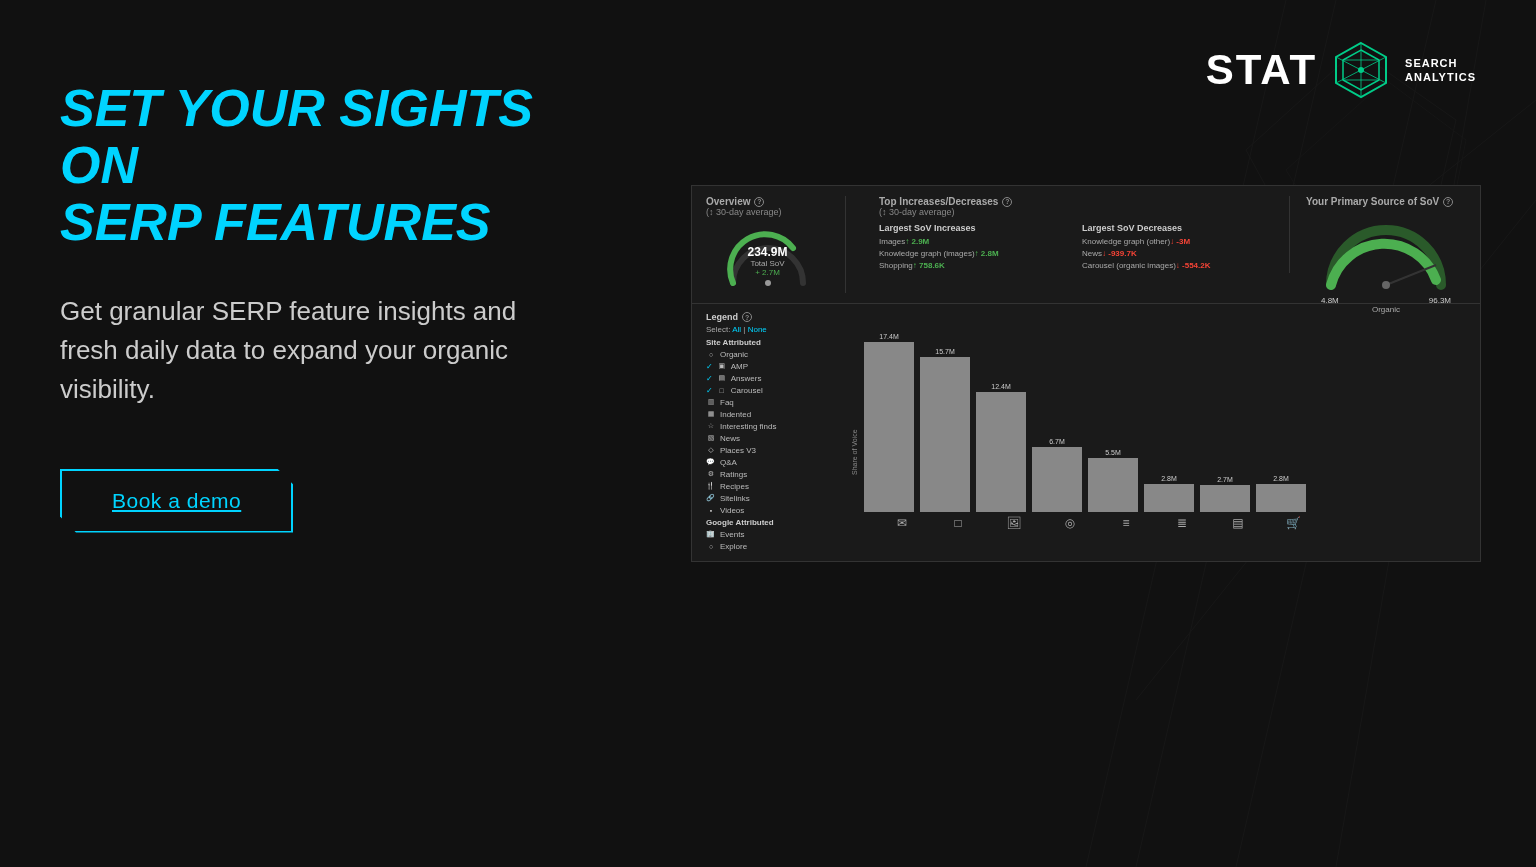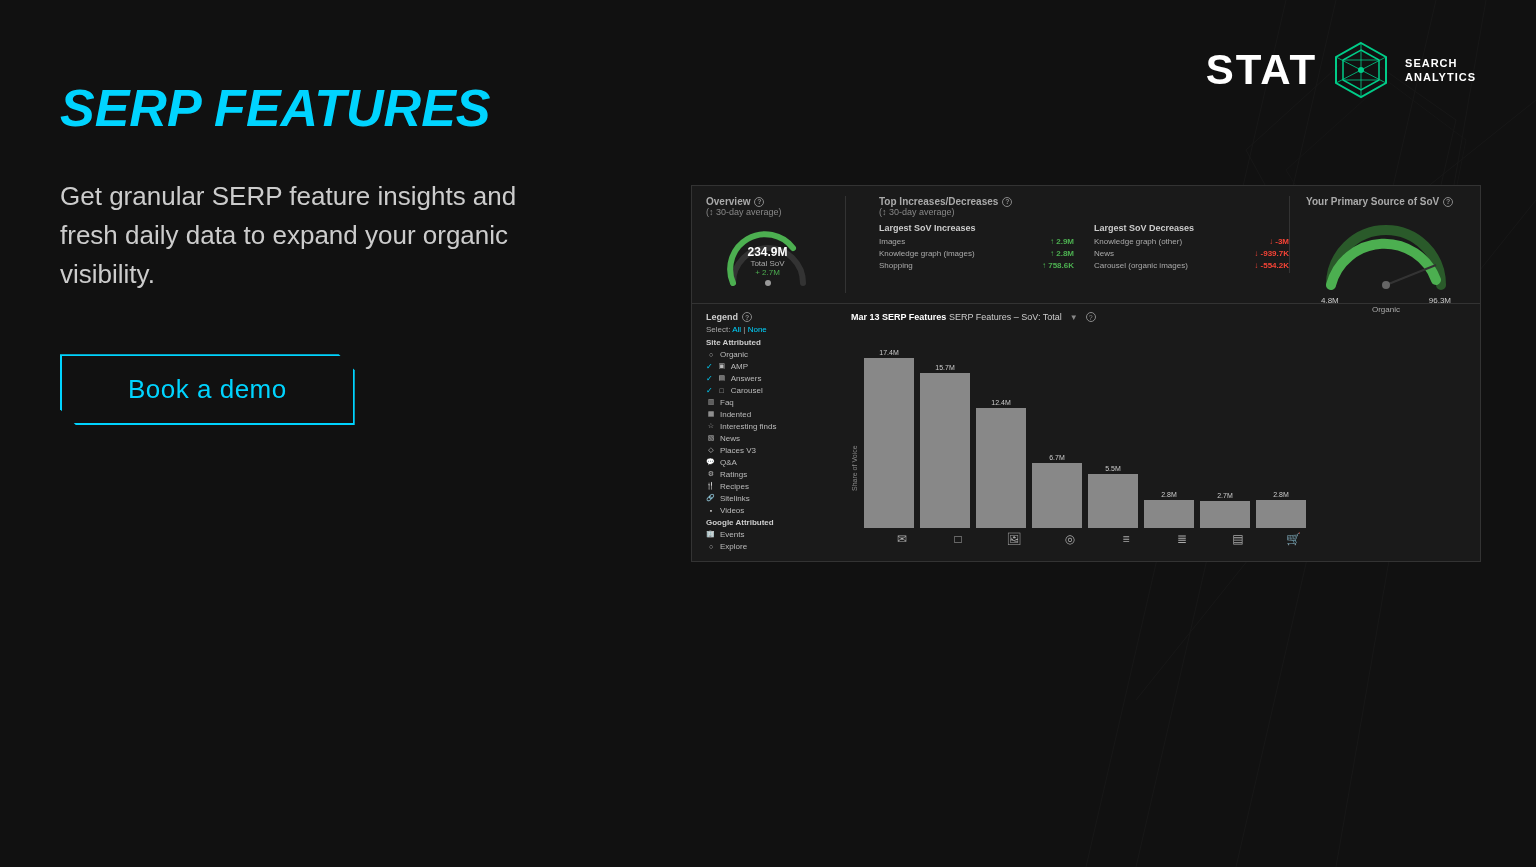--- a/index.html
+++ b/index.html
@@ -45,26 +45,27 @@
       color: #ccc;
       line-height: 1.5;
       margin-bottom: 60px;
       font-weight: 400;
     }
 
     .demo-btn {
       display: inline-block;
       border: 2px solid #00d4ff;
       color: #00d4ff;
-      font-size: 26px;
-      padding: 18px 66px;
+      font-size: 21px;
+      padding: 18px 50px;
       cursor: pointer;
       clip-path: polygon(0 0, calc(100% - 16px) 0, 100% 16px, 100% 100%, 16px 100%, 0 calc(100% - 16px));
       background: transparent;
       letter-spacing: 0.5px;
+      text-decoration: underline;
     }
 
     
     .logo-area {
       position: absolute;
       top: 40px;
       right: 60px;
       display: flex;
       align-items: center;
       gap: 14px;
@@ -157,42 +158,42 @@
       color: #aaa;
     }
 
     .gauge-delta {
       font-size: 8px;
       color: #4caf50;
     }
 
     .top-changes-section {
       flex: 1;
-      padding-right: 0;
+      padding-right: 24px;
       border-right: 1px solid #333;
       margin-right: 16px;
     }
 
     .changes-grid {
       display: grid;
       grid-template-columns: 1fr 1fr;
       gap: 12px 20px;
       margin-top: 6px;
     }
 
     .changes-col-title {
       font-size: 9px;
       font-weight: 700;
       color: #ccc;
       margin-bottom: 4px;
     }
 
     .change-row {
       display: flex;
-      justify-content: space-between;
+      justify-content: flex-start;
       align-items: center;
       margin-bottom: 3px;
     }
 
     .change-label {
       font-size: 8px;
       color: #aaa;
     }
 
     .change-val-up {
@@ -351,20 +352,21 @@
     <line x1="600" y1="100" x2="100" y2="500"></line>
     <line x1="600" y1="200" x2="200" y2="700"></line>
     <line x1="550" y1="0" x2="400" y2="867"></line>
     <polygon points="420,50 520,120 490,250 370,260 310,150" stroke="#555" fill="none"></polygon>
     <polygon points="450,80 530,140 510,240 400,250 350,170" stroke="#444" fill="none"></polygon>
   </g>
 </svg>
 
 <div class="left-panel">
   <div class="headline">
+    <div>SET YOUR SIGHTS ON</div>
     <div>SERP FEATURES</div>
   </div>
   <div class="subtext">Get granular SERP feature insights and fresh daily data to expand your organic visibility.</div>
   <button class="demo-btn">Book a demo</button>
 </div>
 
 <div class="logo-area">
   <span class="logo-text-stat">STAT</span>
   <svg class="logo-hex" viewBox="0 0 60 60" xmlns="http://www.w3.org/2000/svg">
     <polygon points="30,3 55,17 55,43 30,57 5,43 5,17" fill="none" stroke="#00cc88" stroke-width="2"></polygon>
@@ -553,27 +555,20 @@
           <span class="legend-icon">🏢</span>
           <span>Events</span>
         </div>
         <div class="legend-item">
           <span class="legend-icon">○</span>
           <span>Explore</span>
         </div>
       </div>
 
       <div class="chart-area">
-        <div class="chart-header">
-          <span class="chart-title">
-            <span>Mar 13 SERP Features</span> SERP Features – SoV: Total
-          </span>
-          <span class="dropdown-arrow">▼</span>
-          <span class="info-circle">?</span>
-        </div>
 
         <div style="display:flex; align-items:flex-end; height:200px;">
 
           <div style="writing-mode: vertical-rl; transform: rotate(180deg); font-size:7px; color:#888; height:120px; display:flex; align-items:center; justify-content:center; margin-right:6px;">Share of Voice</div>
 
           <div style="display:flex; align-items:flex-end; gap:6px; height:100%;">
 
             <div style="display:flex;flex-direction:column;align-items:center;gap:2px;height:100%;justify-content:flex-end;">
               <span style="font-size:7px;color:#ccc;">17.4M</span>
               <div style="width:50px;height:170px;background:#888;"></div>

